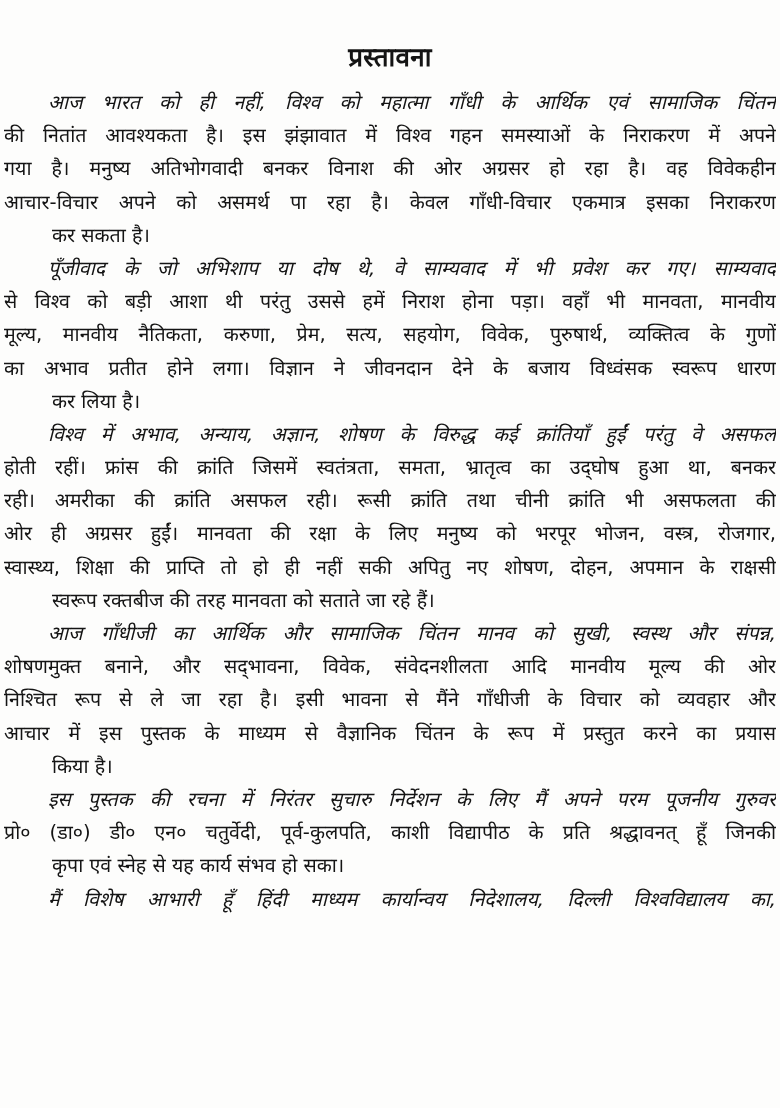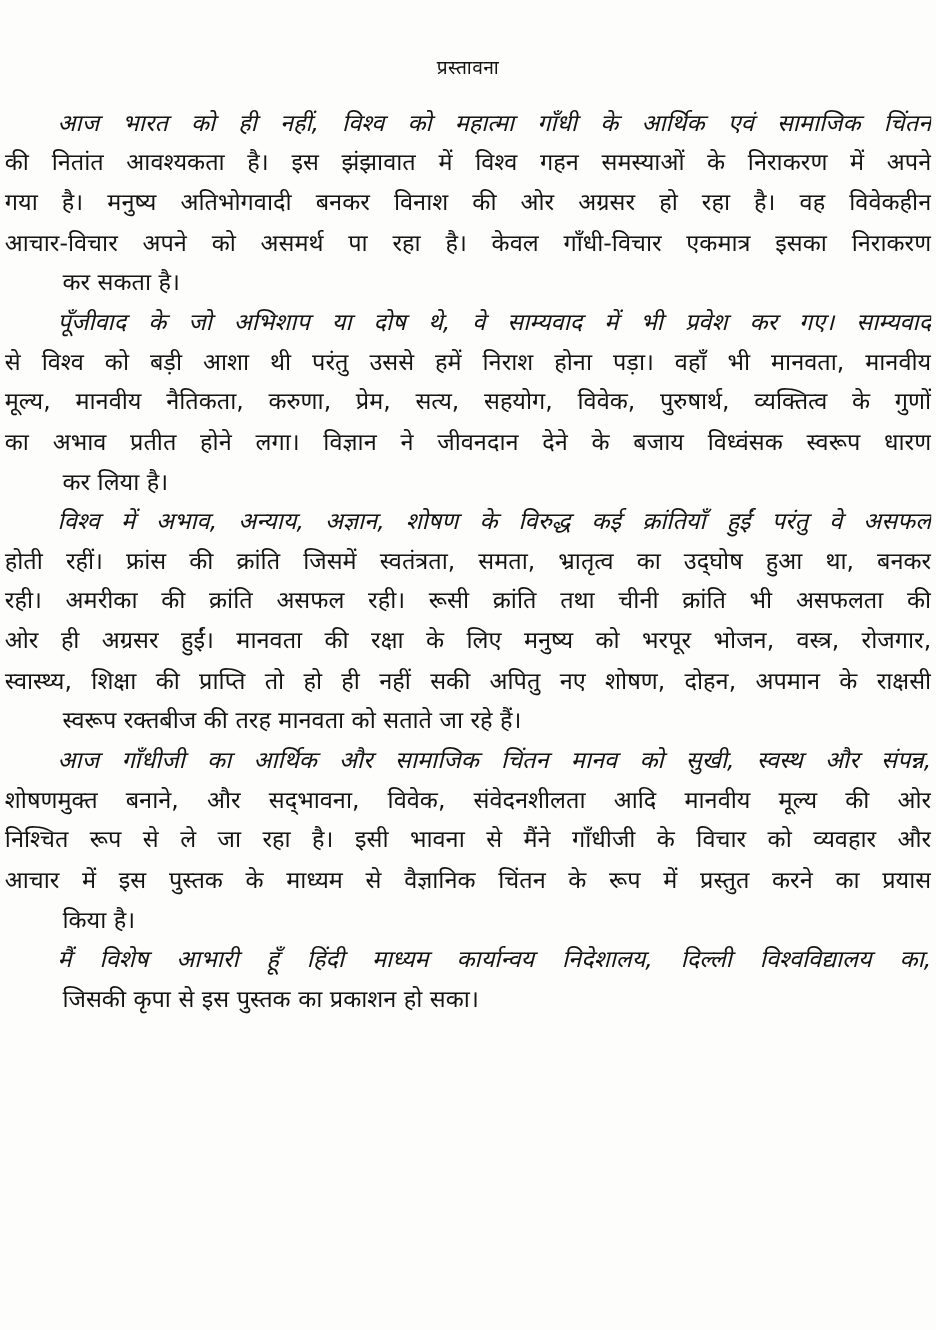--- a/index.html
+++ b/index.html
@@ -22,22 +22,22 @@
     width: 780px;
     height: 1108px;
     background: #fdfdfc;
   }
   .title {
     position: absolute;
     top: 40px;
     left: 0;
     width: 780px;
     text-align: center;
-    font-size: 16px;
-    font-weight: normal;
+    font-size: 26px;
+    font-weight: bold;
     line-height: 34px;
     letter-spacing: 0.3px;
   }
   .body-text {
     position: absolute;
     top: 86px;
     left: 4px;
     width: 772px;
   }
   .line {
@@ -92,20 +92,24 @@
     </div>
 
     <div class="paragraph">
       <div class="line indent">आज गाँधीजी का आर्थिक और सामाजिक चिंतन मानव को सुखी, स्वस्थ और संपन्न,</div>
       <div class="line">शोषणमुक्त बनाने, और सद्‌भावना, विवेक, संवेदनशीलता आदि मानवीय मूल्य की ओर</div>
       <div class="line">निश्चित रूप से ले जा रहा है। इसी भावना से मैंने गाँधीजी के विचार को व्यवहार और</div>
       <div class="line">आचार में इस पुस्तक के माध्यम से वैज्ञानिक चिंतन के रूप में प्रस्तुत करने का प्रयास</div>
       <div class="line last">किया है।</div>
     </div>
 
+    <div class="paragraph">
+      <div class="line indent">इस पुस्तक की रचना में निरंतर सुचारु निर्देशन के लिए मैं अपने परम पूजनीय गुरुवर</div>
+      <div class="line">प्रो० (डा०) डी० एन० चतुर्वेदी, पूर्व-कुलपति, काशी विद्यापीठ के प्रति श्रद्धावनत् हूँ जिनकी</div>
+      <div class="line last">कृपा एवं स्नेह से यह कार्य संभव हो सका।</div>
+    </div>
 
     <div class="paragraph">
       <div class="line indent">मैं विशेष आभारी हूँ हिंदी माध्यम कार्यान्वय निदेशालय, दिल्ली विश्वविद्यालय का,</div>
-      <div class="line last">जिसकी कृपा से इस पुस्तक का प्रकाशन हो सका।</div>
     </div>
 
   </div>
 </div>
 
 </body></html>

